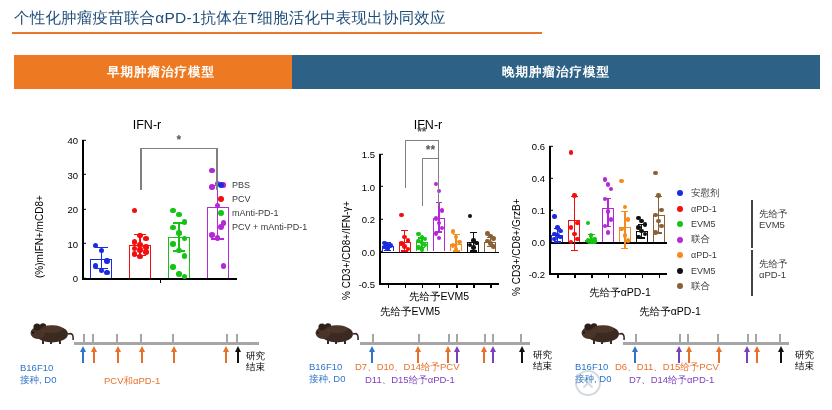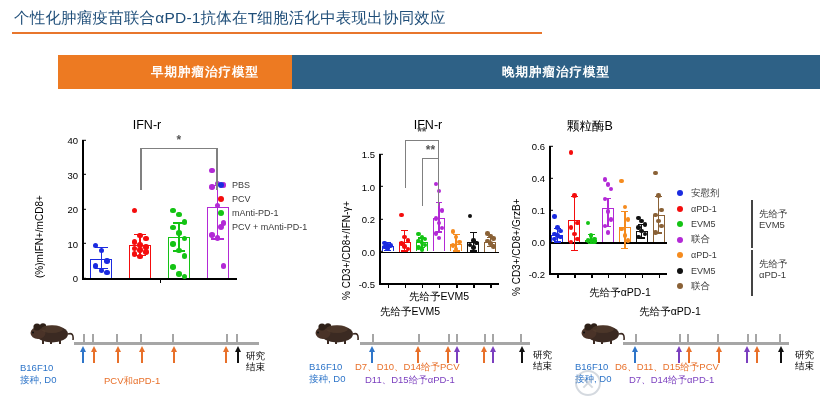--- a/index.html
+++ b/index.html
@@ -22,21 +22,21 @@
     width: 530px; height: 2px; background: #E8762C;
   }
 
   
   .banner {
     position: absolute; height: 34px;
     display: flex; align-items: center; justify-content: center;
     color: #ffffff; font-size: 12.5px; font-weight: bold;
     letter-spacing: 1px;
   }
-  #banner-early { left: 14px; top: 55px; width: 294px; background: #ED7A22; margin-left: 44px; }
+  #banner-early { left: 14px; top: 55px; width: 294px; background: #ED7A22; }
   #banner-late  { left: 292px; top: 55px; width: 528px; background: #2E6186; }
 
   
   .panel { position: absolute; }
   .chart-title {
     text-align: center; font-size: 12.5px; color: #000;
     white-space: nowrap;
   }
   .plot { position: relative; }
   .axis-y {
@@ -339,21 +339,20 @@
         <div class="h"></div>
         <div class="l"></div>
         <div class="r"></div>
       </div>
       <div class="sigstar" style="left: 42.8571px; width: 17.1429px; top: -11px;">**</div>
     </div>
   <div class="xlabel" style="left:36px; top:172px; width:140px;">先给予EVM5</div>
 </div>
 
 <div class="panel" id="panel-right" style="left:505px; top:118px; width:175px; height:200px;">
-  <div class="chart-title" style="position:absolute; left:10px; top:0; width:150px;">颗粒酶B</div>
   <div class="ylabel" style="left:6px; top:178px;">% CD3+/CD8+/GrzB+</div>
   <div class="plot" id="plot-right" style="position:absolute; left:44px; top:28px; width:118px; height:128px;">
       <div class="axis-y"></div>
       <div class="ytick" style="top: 128px;">-0.2</div>
       <div class="ytick" style="top: 96px;">0.0</div>
       <div class="ytick" style="top: 64px;">0.1</div>
       <div class="ytick" style="top: 32px; text-align: right;">0.4</div>
       <div class="ytick" style="top: 0px;">0.6</div>
       <div class="axis-x" style="top: 96px; width: 118px;"></div>
       <div class="axis-x" style="top: 127px; width: 118px; background: rgb(0, 0, 0);"></div>

